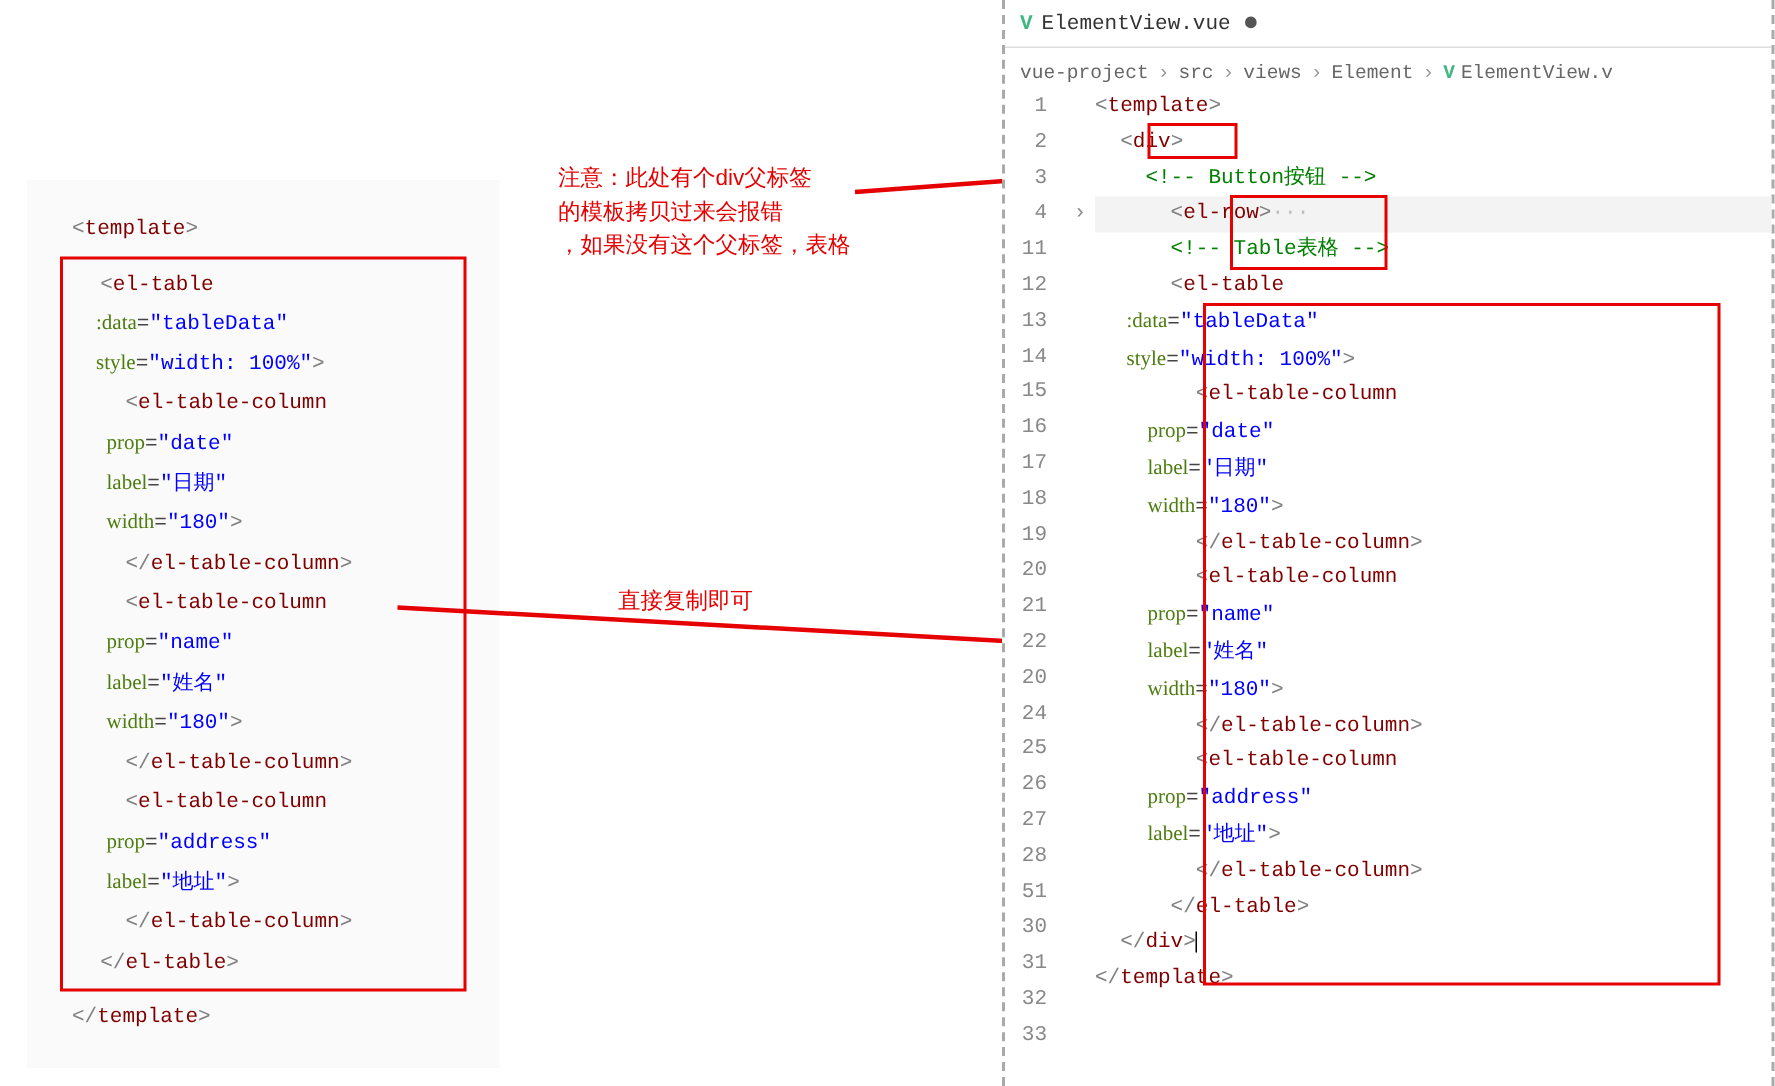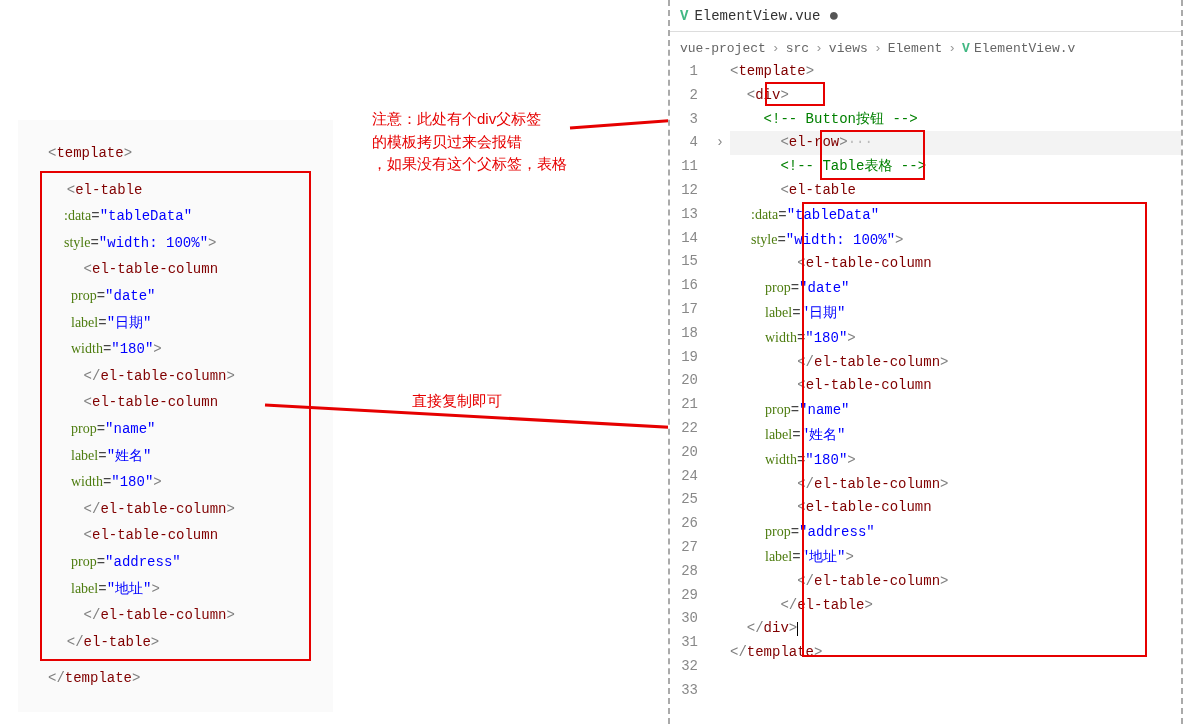--- a/index.html
+++ b/index.html
@@ -201,21 +201,21 @@
       <div class="ln">19</div>
       <div class="ln">20</div>
       <div class="ln">21</div>
       <div class="ln">22</div>
       <div class="ln">20</div>
       <div class="ln">24</div>
       <div class="ln">25</div>
       <div class="ln">26</div>
       <div class="ln">27</div>
       <div class="ln">28</div>
-      <div class="ln">29</div>
+      <div class="ln">51</div>
       <div class="ln">30</div>
       <div class="ln">31</div>
       <div class="ln">32</div>
       <div class="ln">33</div>
     </div>
     <div class="fold-col">
       <div class="fold">&nbsp;</div>
         <div class="fold">&nbsp;</div>
         <div class="fold">&nbsp;</div>
       <div class="fold">›</div>

